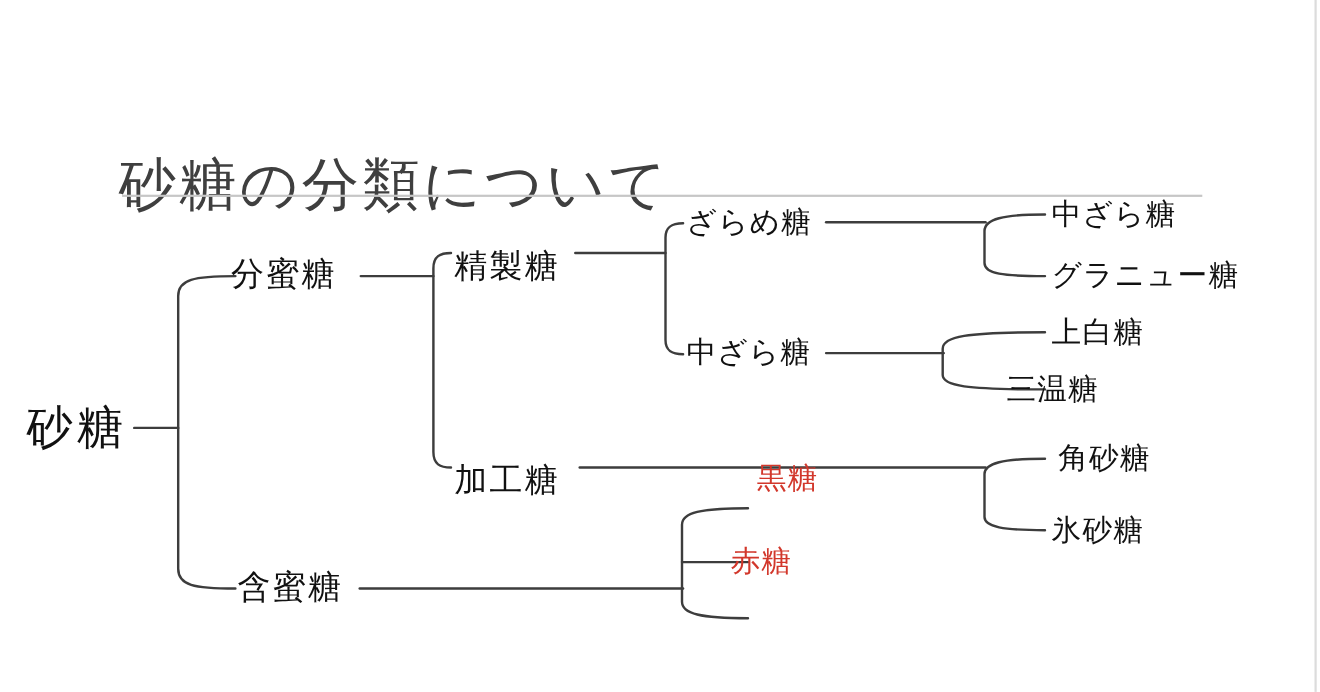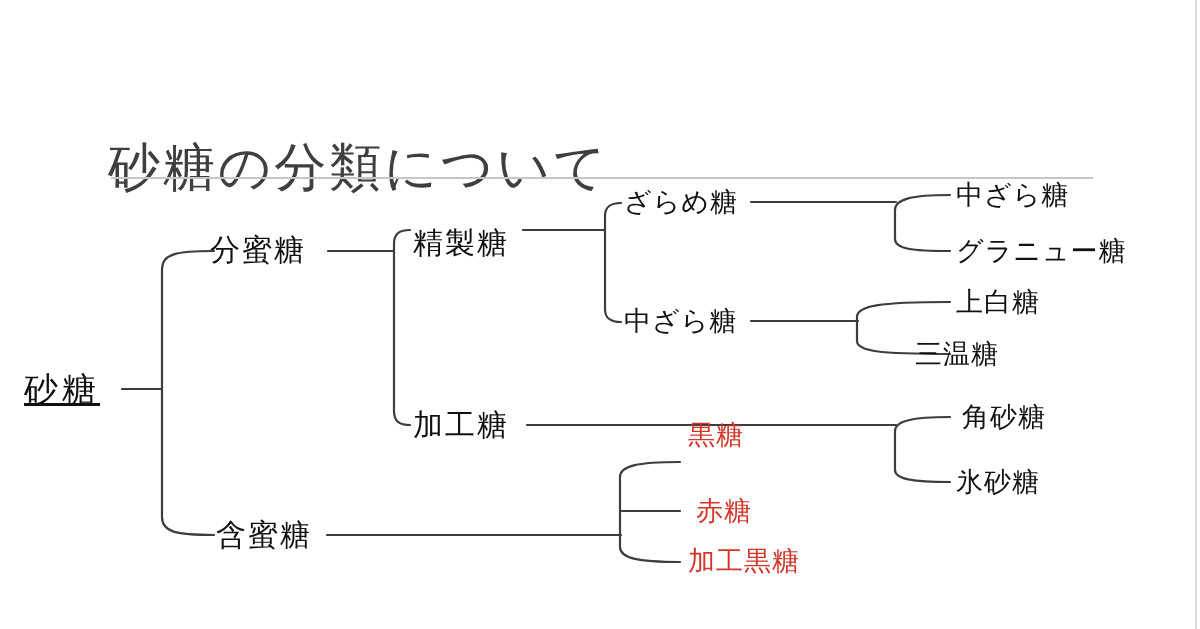--- a/index.html
+++ b/index.html
@@ -43,21 +43,21 @@
     fill:none;
     stroke-linecap:round;
   }
   .node{
     position:absolute;
     transform:translateY(-50%);
     color:var(--text_color,#111111);
     white-space:nowrap;
     line-height:1;
   }
-  .node.root{font-size:34px;letter-spacing:4px;text-decoration:underline;}
+  .node.root{font-size:42px;letter-spacing:4px;}
   .node.mid{font-size:30px;letter-spacing:2px;}
   .node.leaf{font-size:27px;letter-spacing:1px;}
   .node.red{color:var(--accent_red,#d2372b);}
 </style>
 </head>
 <body>
 
 <div class="slide">
 
   <h1 class="slide-title">砂糖の分類について</h1>
@@ -82,38 +82,37 @@
   </svg>
 
   <div class="node root" style="left:24px;top:389px">砂糖</div>
 
   <div class="node mid" style="left:210px;top:250px">分蜜糖</div>
 
   <div class="node mid" style="left:216px;top:535px">含蜜糖</div>
 
   <div class="node mid" style="left:413px;top:243px">精製糖</div>
 
-  <div class="node mid" style="left:413px;top:425px">加工糖</div>
+  <div class="node mid" style="left:413px;top:437px">加工糖</div>
 
   <div class="node leaf" style="left:624px;top:202px">ざらめ糖</div>
 
   <div class="node leaf" style="left:624px;top:321px">中ざら糖</div>
 
   <div class="node leaf" style="left:956px;top:195px">中ざら糖</div>
 
   <div class="node leaf" style="left:956px;top:251px">グラニュー糖</div>
 
   <div class="node leaf" style="left:956px;top:302px">上白糖</div>
 
   <div class="node leaf" style="left:915px;top:354px">三温糖</div>
 
   <div class="node leaf" style="left:962px;top:417px">角砂糖</div>
 
   <div class="node leaf" style="left:956px;top:482px">氷砂糖</div>
 
   <div class="node leaf red" style="left:688px;top:435px">黒糖</div>
 
-  <div class="node leaf red" style="left:696px;top:511px">赤糖</div>
+  <div class="node leaf red" style="left:664px;top:511px">赤糖</div>
 
-  <div class="node leaf red" style="left:688px;top:561px">加工黒糖</div>
 
   <div class="right-edge"></div>
 </div>
 
 </body></html>

